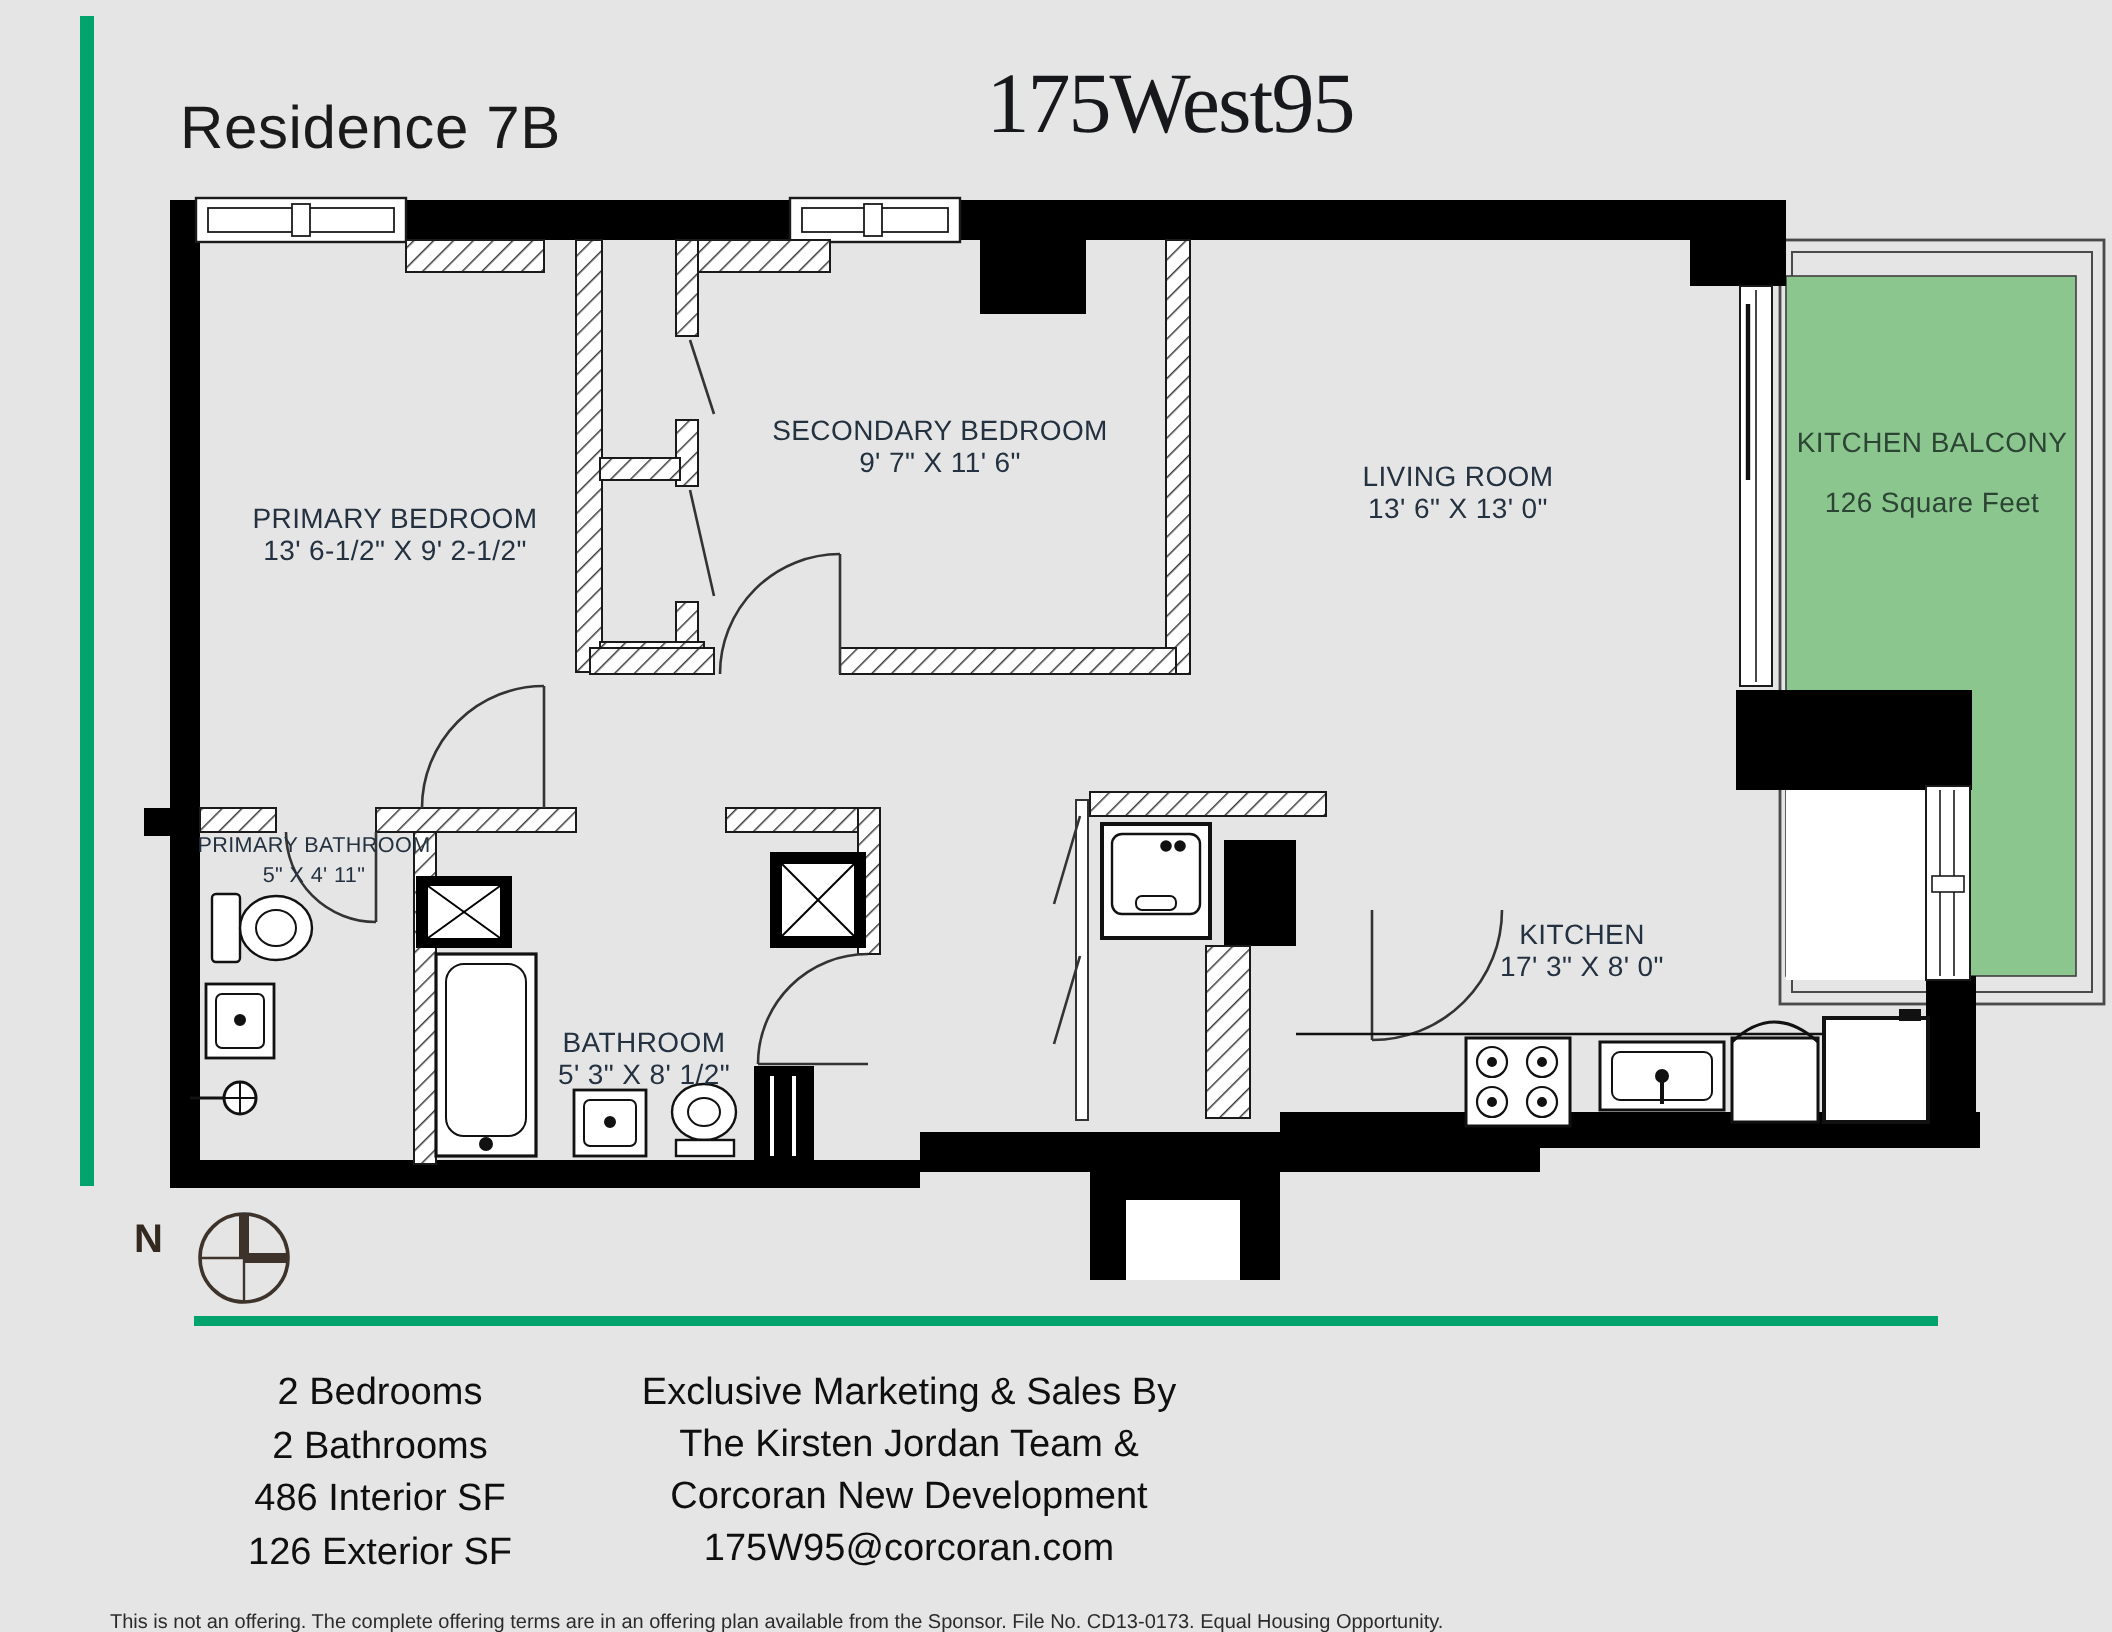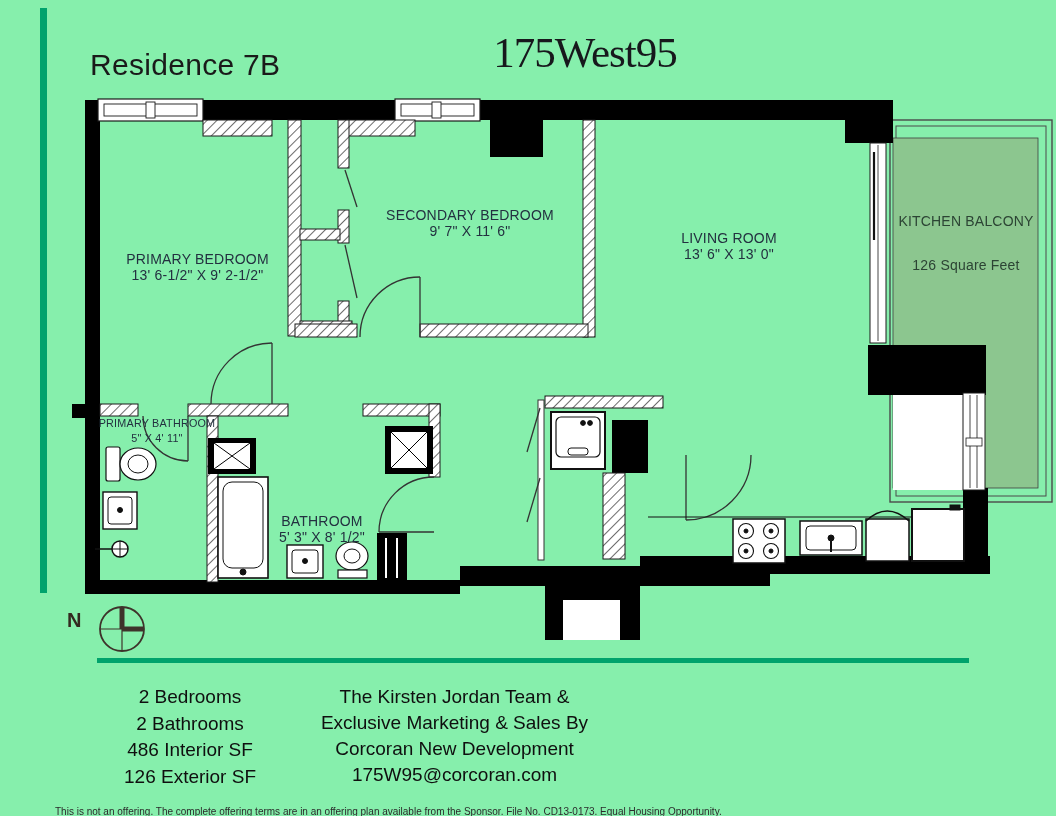--- a/index.html
+++ b/index.html
@@ -1,28 +1,28 @@
 <!DOCTYPE html>
 <html><head>
 <meta charset="utf-8">
 <style>
   html,body{margin:0;padding:0;background:#fff;}
-  .page{position:relative;width:1056px;height:816px;background:#86efac;
+  .page{position:relative;width:1056px;height:816px;background:#e5e5e5;
         font-family:"Liberation Sans",sans-serif;overflow:hidden;color:#111;}
   .vbar{position:absolute;left:40px;top:8px;width:7px;height:585px;}
   .hline{position:absolute;left:97px;top:658px;width:872px;height:5px;}
   .title{position:absolute;left:90px;top:48px;font-size:30px;color:#1a1a1a;letter-spacing:.3px;}
   .logo{position:absolute;left:455px;top:10px;width:260px;text-align:center;
         font-family:"Liberation Serif",serif;font-size:43px;color:#17181c;letter-spacing:-1px;margin-top:18px;}
   svg.plan{position:absolute;left:0;top:0;}
   .room-label{position:absolute;text-align:center;color:#233140;font-size:14px;line-height:16px;letter-spacing:.2px;}
   .room-label .dim{display:block;}
   .room-label.small{font-size:10.8px;line-height:15px;}
   .room-label.balcony{color:#2c4434;}
-  .room-label.balcony .dim{margin-top:28px;}
+  .room-label.balcony .dim{margin-top:14px;}
   .north{position:absolute;left:67px;top:609px;font-size:20px;font-weight:700;color:#33291f;}
   .summary{position:absolute;left:80px;top:684px;width:220px;text-align:center;
            font-size:19px;line-height:26.5px;color:#0f0f0f;}
   .marketing{position:absolute;left:292px;top:684px;width:325px;text-align:center;
              font-size:19px;line-height:26px;color:#0f0f0f;}
   .disclaimer{position:absolute;left:55px;top:796px;width:1000px;text-align:left;
               font-size:10px;color:#2b2b2b;margin-top:10px;}
 </style>
 </head>
 <body>
@@ -243,33 +243,37 @@
     <span class="dim">126 Square Feet</span>
   </div>
   <div class="room-label small" style="left:96px;top:416px;width:122px;">
     <span>PRIMARY BATHROOM</span>
     <span class="dim">5" X 4' 11"</span>
   </div>
   <div class="room-label" style="left:252px;top:513px;width:140px;">
     <span>BATHROOM</span>
     <span class="dim">5' 3" X 8' 1/2"</span>
   </div>
+  <div class="room-label" style="left:736px;top:459px;width:110px;">
+    <span>KITCHEN</span>
+    <span class="dim">17' 3" X 8' 0"</span>
+  </div>
 
   <span class="north">N</span>
 
   <div class="hline" style="background: rgb(0, 163, 108);"></div>
 
   <div class="summary">
     <div>2 Bedrooms</div>
     <div>2 Bathrooms</div>
     <div>486 Interior SF</div>
     <div>126 Exterior SF</div>
   </div>
 
   <div class="marketing">
+    <div>Exclusive Marketing &amp; Sales By</div>
     <div>The Kirsten Jordan Team &amp;</div>
-    <div>Exclusive Marketing &amp; Sales By</div>
     <div>Corcoran New Development</div>
     <div>175W95@corcoran.com</div>
   </div>
 
   <div class="disclaimer">This is not an offering. The complete offering terms are in an offering plan available from the Sponsor. File No. CD13-0173. Equal Housing Opportunity.</div>
 </div>
 
 </body></html>

